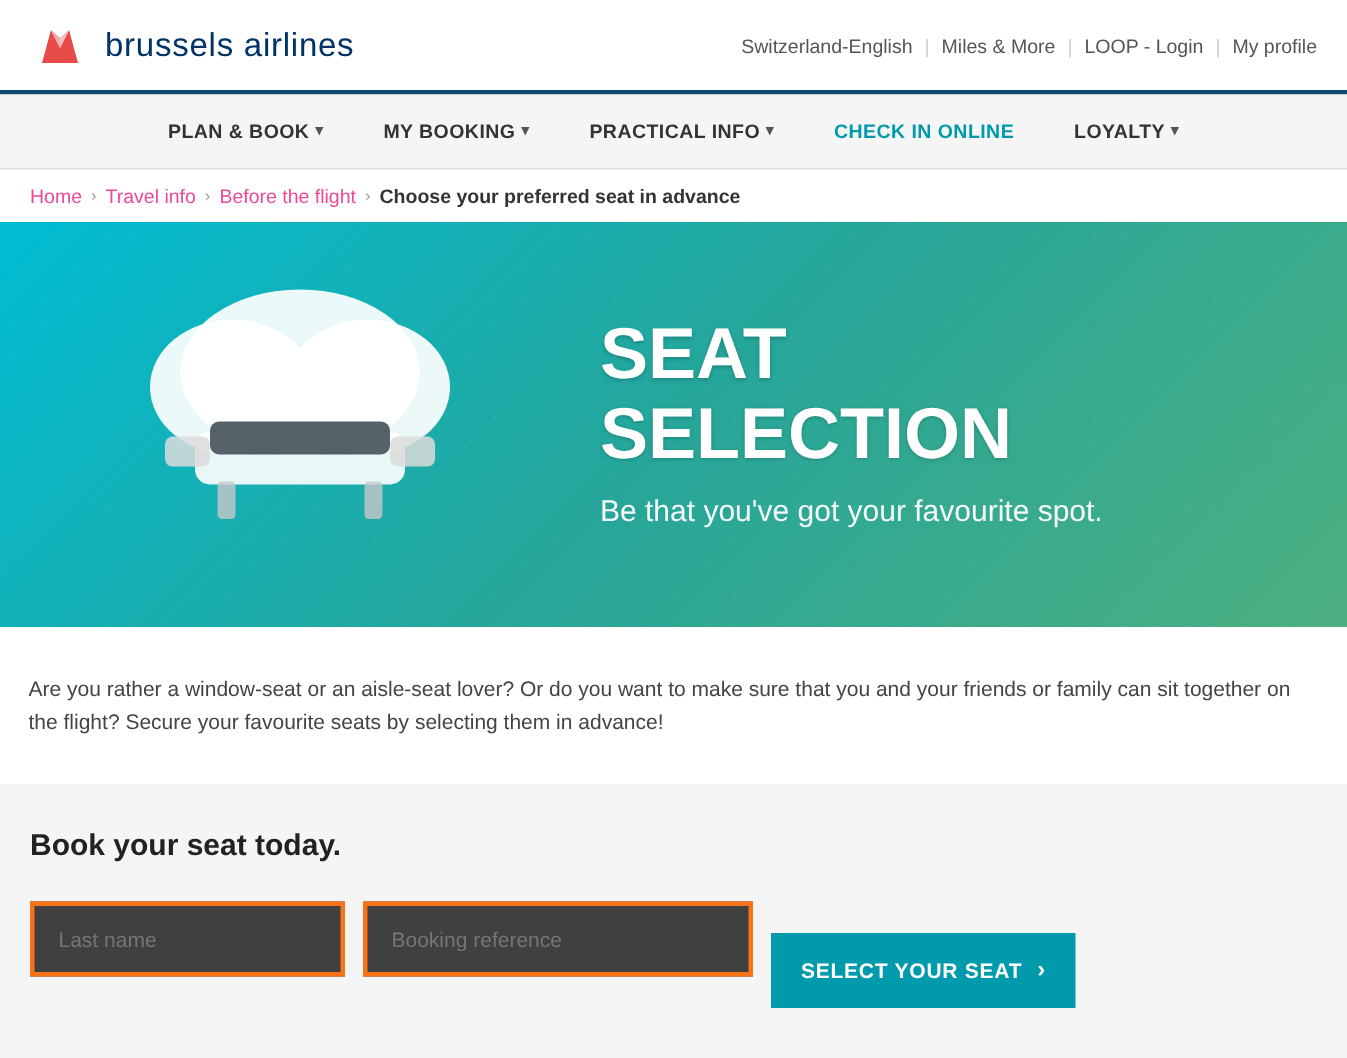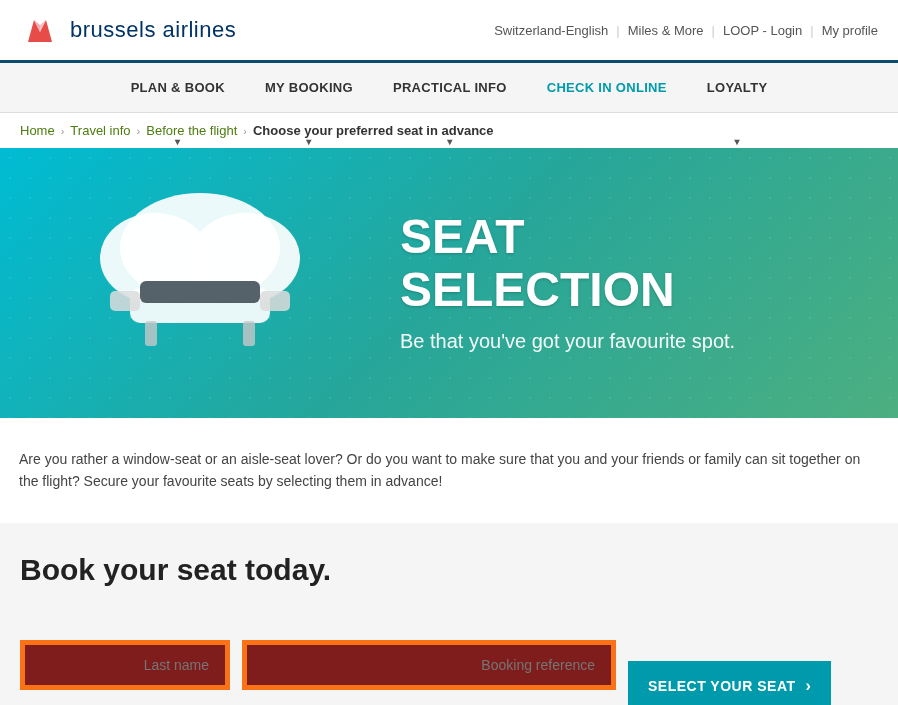--- a/index.html
+++ b/index.html
@@ -65,38 +65,37 @@
       padding: 0 20px;
       height: 50px;
       line-height: 50px;
       text-decoration: none;
       color: #333;
       font-size: 13px;
       font-weight: bold;
       text-transform: uppercase;
       letter-spacing: 0.3px;
       white-space: nowrap;
-      flex-direction: column;
     }
     .main-nav ul li a.active { color: #009aad; }
     .chevron {
       font-size: 10px;
       color: #555;
     }
 
     
     .breadcrumb {
       padding: 10px 20px;
       font-size: 13px;
       color: #666;
       display: flex;
       align-items: center;
       gap: 6px;
     }
-    .breadcrumb a { color: #4d7c0f; text-decoration: none; }
+    .breadcrumb a { color: #ec4899; text-decoration: none; }
     .breadcrumb .separator { color: #999; font-size: 11px; }
     .breadcrumb .current { color: #333; font-weight: bold; font-size: 13px; }
 
     
     .hero {
       width: 100%;
       height: 270px;
       background: linear-gradient(135deg, #00bcd4 0%, #26a69a 50%, #4caf80 100%);
       position: relative;
       display: flex;
@@ -152,43 +151,42 @@
       max-width: 860px;
     }
 
     
     .booking-section {
       background: #f5f5f5;
       padding: 30px 20px 40px;
       margin-top: 10px;
     }
     .booking-section h2 {
-      font-size: 30px;
+      font-size: 20px;
       font-weight: bold;
       color: #222;
-      margin-bottom: 32px;
+      margin-bottom: 4px;
     }
     .booking-form {
       display: flex;
       align-items: center;
       gap: 12px;
     }
     .booking-form input {
-      border: 5px solid #f97316;
+      border: 3px solid #f97316;
       padding: 14px 16px;
       font-size: 14px;
       color: #999;
-      background: #7f1d1d;
+      background: #404040;
       outline: none;
       width: 210px;
       height: 50px;
-      text-align: right;
     }
     .booking-form input.wide {
-      width: 374px;
+      width: 260px;
     }
     .select-seat-btn {
       background: #009aad;
       color: #fff;
       border: none;
       padding: 14px 20px;
       font-size: 14px;
       font-weight: bold;
       text-transform: uppercase;
       letter-spacing: 0.5px;

